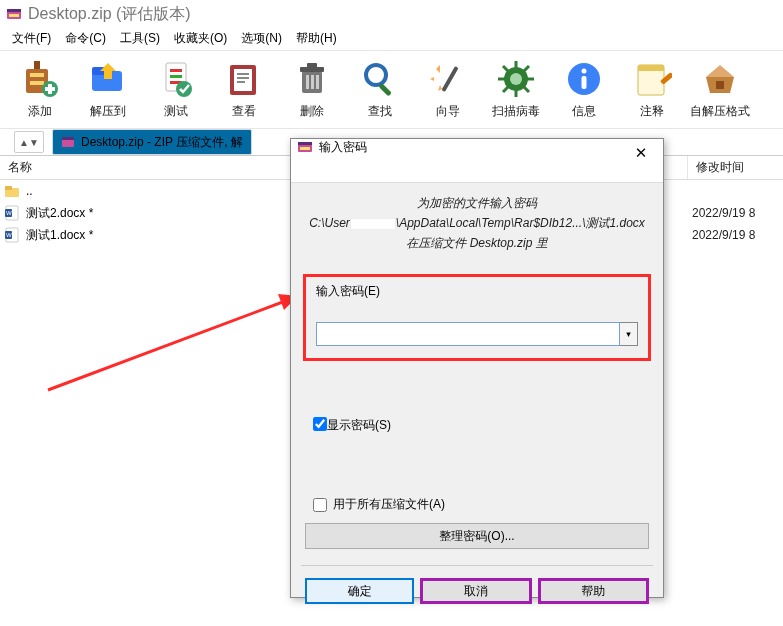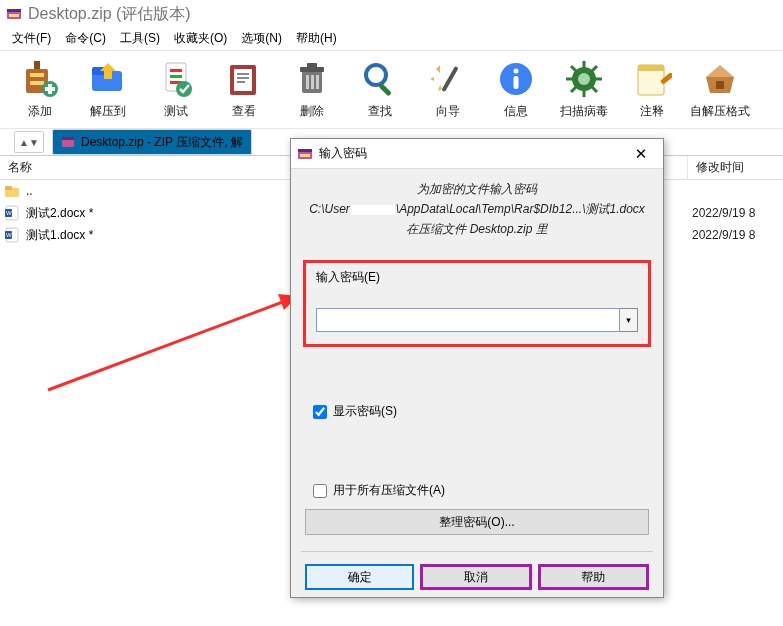--- a/index.html
+++ b/index.html
@@ -36,36 +36,36 @@
 .row { height: 22px; display: flex; align-items: center; }
 .row .ic { width: 16px; height: 16px; margin-left: 4px; margin-right: 6px; }
 .row .nm { width: 658px; }
 .row .dt { padding-left: 8px; color: #222; }
 
 
 .arrow-svg { position: absolute; left: 38px; top: 280px; width: 270px; height: 120px; pointer-events: none; }
 
 
 .dlg { position: absolute; left: 290px; top: 138px; width: 374px; height: 460px; background: #f0f0f0; border: 1px solid #888; box-shadow: 2px 2px 8px rgba(0,0,0,0.3); }
-.dlg-title { height: 30px; background: #fff; display: flex; align-items: center; padding: 0 2px 0 6px; border-bottom: 1px solid #ddd; }
+.dlg-title { height: 44px; background: #fff; display: flex; padding: 0 2px 0 6px; border-bottom: 1px solid #ddd; }
 .dlg-title .ic { width: 16px; height: 16px; margin-right: 6px; }
 .dlg-title .t { flex: 1; font-size: 12px; }
 .dlg-close { width: 40px; height: 28px; display:flex; align-items:center; justify-content:center; font-size: 15px; font-family: Arial; cursor: default; }
 .dlg-body { padding: 12px 18px 0 18px; text-align:center; color:#222; font-size:12px;font-style:italic; }
 .dlg-body .line { margin-bottom: 3px; }
 .dlg-body .line.path { white-space: nowrap; }
 .dlg-body .obscure { display:inline-block; background:#fff; width:46px; height:12px; vertical-align:middle; border:1px solid #eee; }
 
 .pw-box { margin: 22px 12px 0 12px; border: 3px solid #ff2a2a; padding: 6px 10px 12px 10px; text-align:left;}
 .pw-box .lbl { margin-bottom: 22px; }
 .pw-box .inputwrap { position: relative; display:flex; }
 .pw-box input { flex:1; height: 24px; border: 1px solid #7a9fd6; padding: 0 4px; font-size: 12px; background:#fff; }
 .pw-box .dd { width: 18px; height: 24px; border:1px solid #888; border-left:none; background:#f4f4f4; display:flex;align-items:center;justify-content:center; font-size:9px; }
 
-.chk { display:flex; align-items:center; gap:6px; margin: 0 22px; margin-top: 56px; font-size:12px; }
+.chk { display:flex; gap:0; margin: 0 22px; margin-top: 56px; font-size:12px; }
 .chk2 { display:flex; align-items:center; gap:6px; margin: 0 22px; margin-top: 62px; font-size:12px; }
 .chk input, .chk2 input { width:14px; height:14px; }
 
 .widebtn { margin: 10px 14px 0 14px; }
 .widebtn button { width:100%; height:26px; background:#e1e1e1; border:1px solid #adadad; font-size:12px; cursor:default; }
 
 .dlg-sep { border-top:1px solid #ccc; margin: 16px 10px 0 10px; }
 .dlg-buttons { display:flex; justify-content: space-between; padding: 12px 14px; gap: 6px; }
 .dlg-buttons button { flex:1; height:26px; border:3px solid #a21caf; background:#e1e1e1; font-size:12px; cursor:default; }
 .dlg-buttons button.primary { border:2px solid #0078d7; background:#e5f1fb; }
@@ -170,30 +170,20 @@
   <div class="tool-btn">
     <span class="ic">
         <svg viewBox="0 0 40 40">
           <rect x="20" y="6" width="4" height="28" rx="2" transform="rotate(30 22 20)" fill="#555"></rect>
           <path d="M8 10 L12 6 L12 14 Z" fill="#f6ad55"></path>
           <path d="M6 22 L2 20 L6 18 Z" fill="#f6ad55"></path>
           <path d="M14 30 L10 32 L12 26 Z" fill="#f6ad55"></path>
         </svg>
       </span>
     <span class="lbl">向导</span>
-  </div>
-  <div class="tool-btn">
-    <span class="ic">
-        <svg viewBox="0 0 40 40">
-          <circle cx="20" cy="20" r="16" fill="#3b82f6"></circle>
-          <circle cx="20" cy="12" r="2.5" fill="#fff"></circle>
-          <rect x="17.5" y="17" width="5" height="13" rx="2" fill="#fff"></rect>
-        </svg>
-      </span>
-    <span class="lbl">信息</span>
   </div>
   <div class="tool-btn">
     <span class="ic">
         <svg viewBox="0 0 40 40">
           <circle cx="20" cy="20" r="12" fill="#2e7d32"></circle>
           <circle cx="20" cy="20" r="6" fill="#a5d6a7"></circle>
           <line x1="20" y1="2" x2="20" y2="10" stroke="#2e7d32" stroke-width="3"></line>
           <line x1="20" y1="30" x2="20" y2="38" stroke="#2e7d32" stroke-width="3"></line>
           <line x1="2" y1="20" x2="10" y2="20" stroke="#2e7d32" stroke-width="3"></line>
           <line x1="30" y1="20" x2="38" y2="20" stroke="#2e7d32" stroke-width="3"></line>
@@ -201,20 +191,30 @@
           <line x1="27" y1="27" x2="33" y2="33" stroke="#2e7d32" stroke-width="3"></line>
           <line x1="33" y1="7" x2="27" y2="13" stroke="#2e7d32" stroke-width="3"></line>
           <line x1="13" y1="27" x2="7" y2="33" stroke="#2e7d32" stroke-width="3"></line>
         </svg>
       </span>
     <span class="lbl">扫描病毒</span>
   </div>
   <div class="tool-btn">
     <span class="ic">
         <svg viewBox="0 0 40 40">
+          <circle cx="20" cy="20" r="16" fill="#3b82f6"></circle>
+          <circle cx="20" cy="12" r="2.5" fill="#fff"></circle>
+          <rect x="17.5" y="17" width="5" height="13" rx="2" fill="#fff"></rect>
+        </svg>
+      </span>
+    <span class="lbl">信息</span>
+  </div>
+  <div class="tool-btn">
+    <span class="ic">
+        <svg viewBox="0 0 40 40">
           <rect x="6" y="6" width="26" height="30" rx="2" fill="#fff8dc" stroke="#d4b94f"></rect>
           <rect x="6" y="6" width="26" height="6" fill="#e6c657"></rect>
           <rect x="28" y="22" width="14" height="5" rx="2" transform="rotate(-40 28 22)" fill="#d97706"></rect>
         </svg>
       </span>
     <span class="lbl">注释</span>
   </div>
   <div class="tool-btn">
     <span class="ic">
         <svg viewBox="0 0 40 40">

